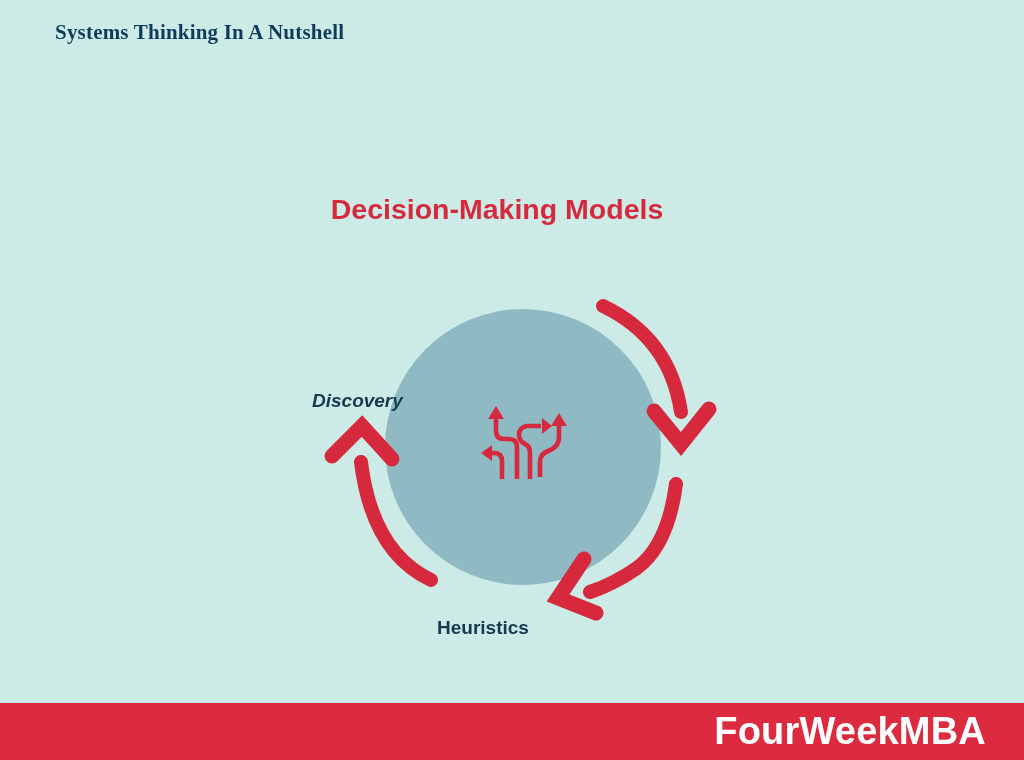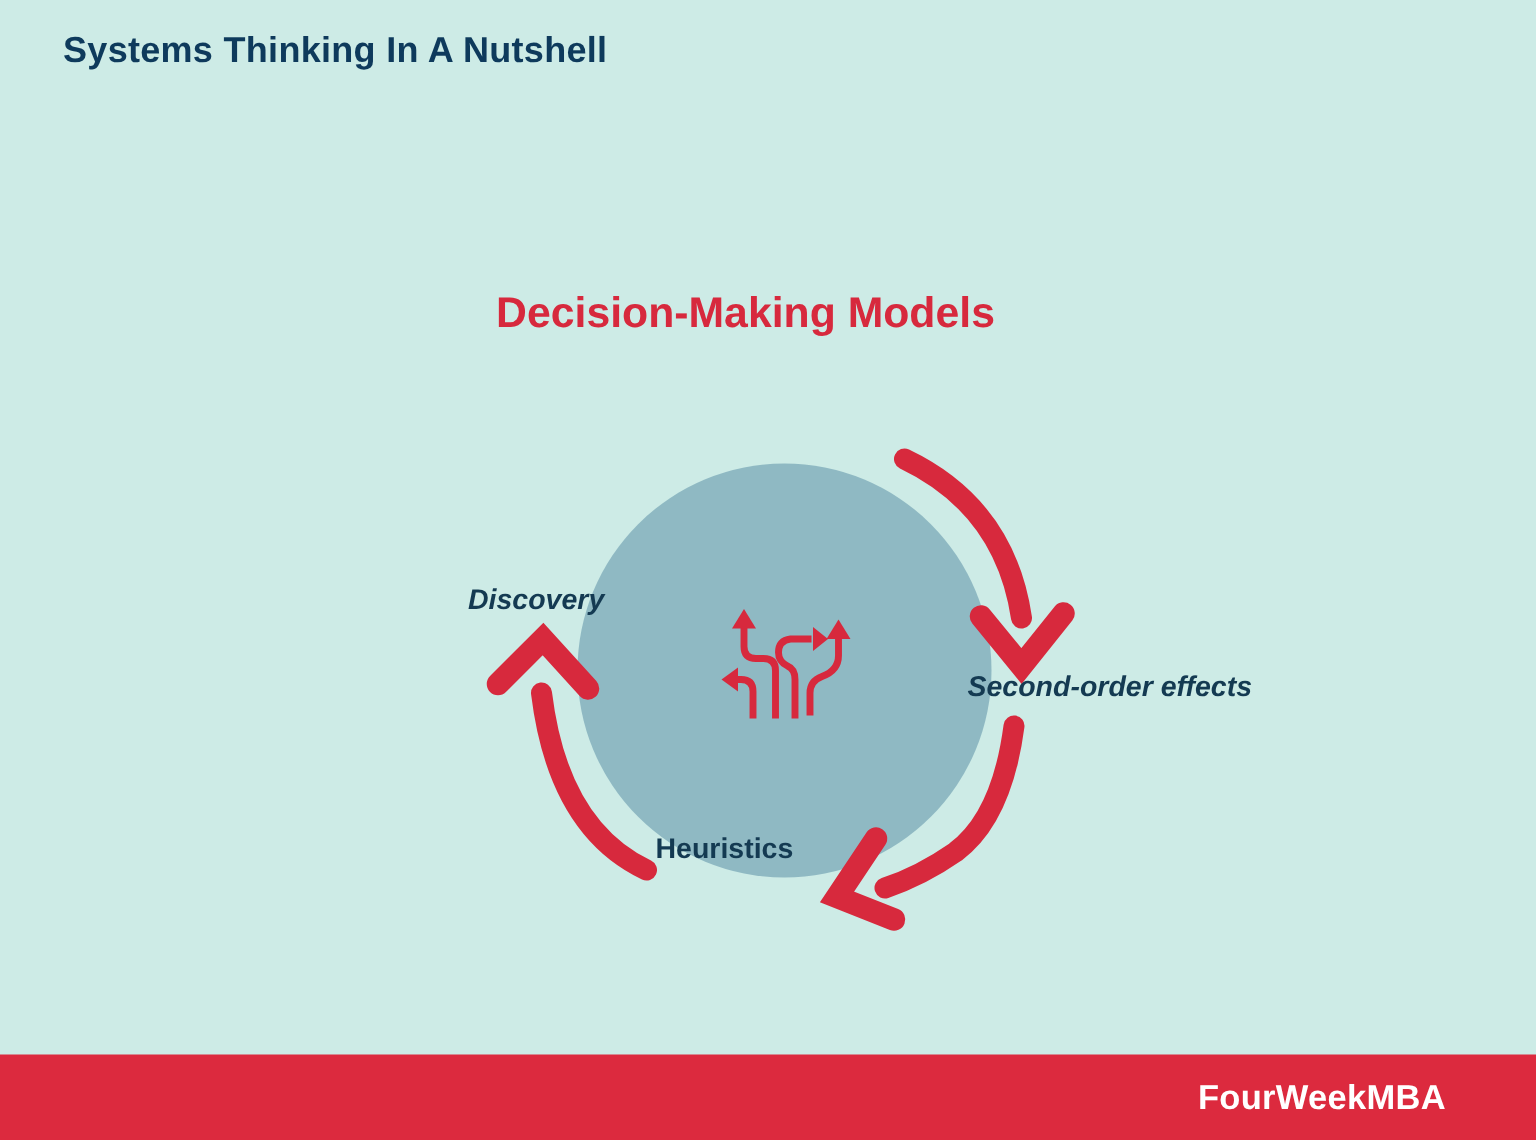--- a/index.html
+++ b/index.html
@@ -6,24 +6,25 @@
   .page{
     position:relative;
     width:1024px;height:760px;
     background:var(--background,#cdebe6);
     overflow:hidden;
     font-family:"Liberation Sans",sans-serif;
   }
   
   .header{position:absolute;left:38px;top:20px;width:926px;}
   .title{
-    margin:0 0 10px 4px;
-    font-size:24px;font-weight:bold;
+    margin:0 0 10px 17px;
+    font-size:21px;font-weight:bold;
     color:var(--navy,#0e3a5c);
     letter-spacing:0.2px;
+    font-family:Liberation Serif, serif;
   }
   .description{
     margin:0;width:862px;
     font-size:16.5px;line-height:25px;
     text-align:justify;
     color:var(--navy,#0e3a5c);
   }
   
   .diagram{position:absolute;inset:0;}
   .red-heading{
@@ -45,31 +46,31 @@
   .icon-head{fill:var(--red,#d7293d);stroke:none;}
   .cycle-label{
     position:absolute;
     color:var(--label-navy,#143a52);
     font-weight:bold;font-size:19px;
     white-space:nowrap;
   }
   .cycle-label.italic{font-style:italic;}
   .label-discovery{left:312px;top:390px;}
   .label-second-order{left:645px;top:448px;}
-  .label-heuristics{left:437px;top:556px;}
+  .label-heuristics{left:437px;top:617px;}
   
   .footer{
     position:absolute;left:0;bottom:0;width:1024px;height:57px;
     background:var(--bar-red,#dc2a3e);
     display:flex;align-items:center;justify-content:flex-end;
   }
   .brand{
-    padding-right:60px;
+    padding-right:38px;
     color:var(--brand-white,#ffffff);
-    font-size:23px;font-weight:bold;
+    font-size:38px;font-weight:bold;
     letter-spacing:0.2px;
   }
 </style>
 </head>
 <body>
 
 <div class="page">
 
   <div class="header">
     <h1 class="title">Systems Thinking In A Nutshell</h1>
@@ -104,21 +105,20 @@
         <path class="icon-path" d="M 517,479 L 517,447 Q 517,439 509,439 L 504,439 Q 496,439 496,431 L 496,417"></path>
         <polygon class="icon-head" points="496,406 488,419 504,419"></polygon>
         <path class="icon-path" d="M 530,479 L 530,453 Q 530,446 525,444 Q 519,441 519,435 Q 519,427 527,426 L 541,426"></path>
         <polygon class="icon-head" points="552,426 542,418 542,434"></polygon>
         <path class="icon-path" d="M 540,477 L 540,462 Q 540,454 548,451 Q 559,447 559,437 L 559,425"></path>
         <polygon class="icon-head" points="559,413 551,426 567,426"></polygon>
       </g>
     </svg>
 
     <div class="cycle-label italic label-discovery">Discovery</div>
-    <div class="cycle-label italic label-second-order">Second-order effects</div>
     <div class="cycle-label label-heuristics">Heuristics</div>
   </div>
 
   <div class="footer">
     <div class="brand">FourWeekMBA</div>
   </div>
 
 </div>
 
 </body></html>

